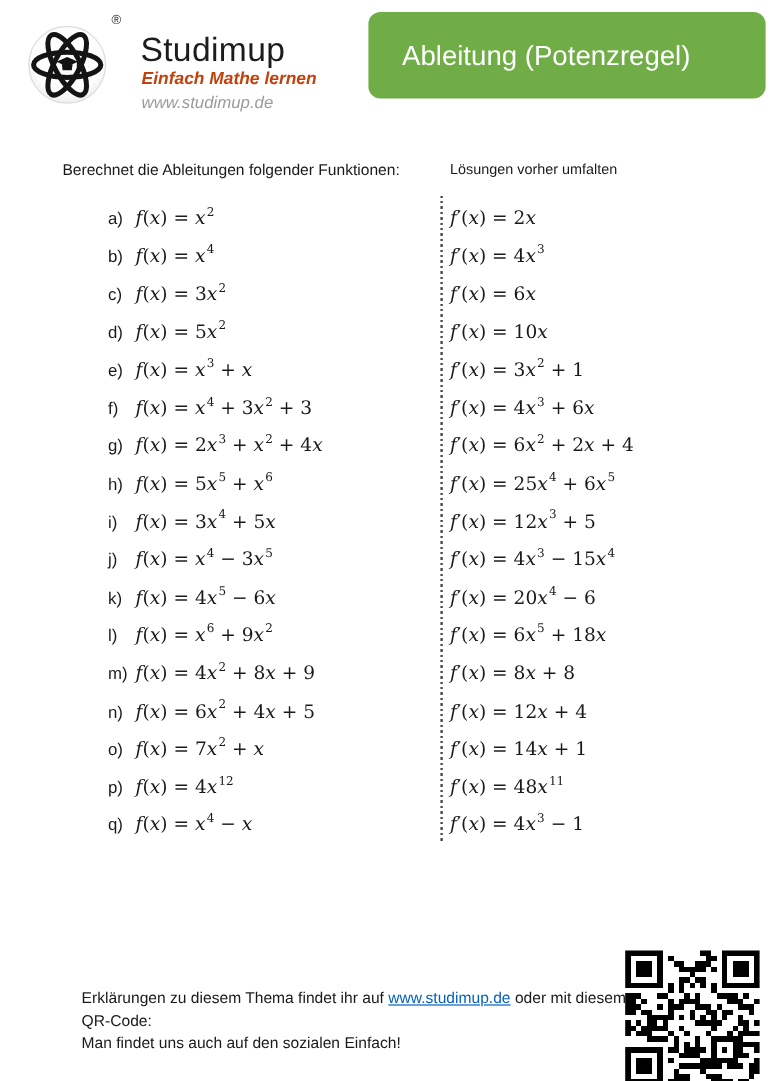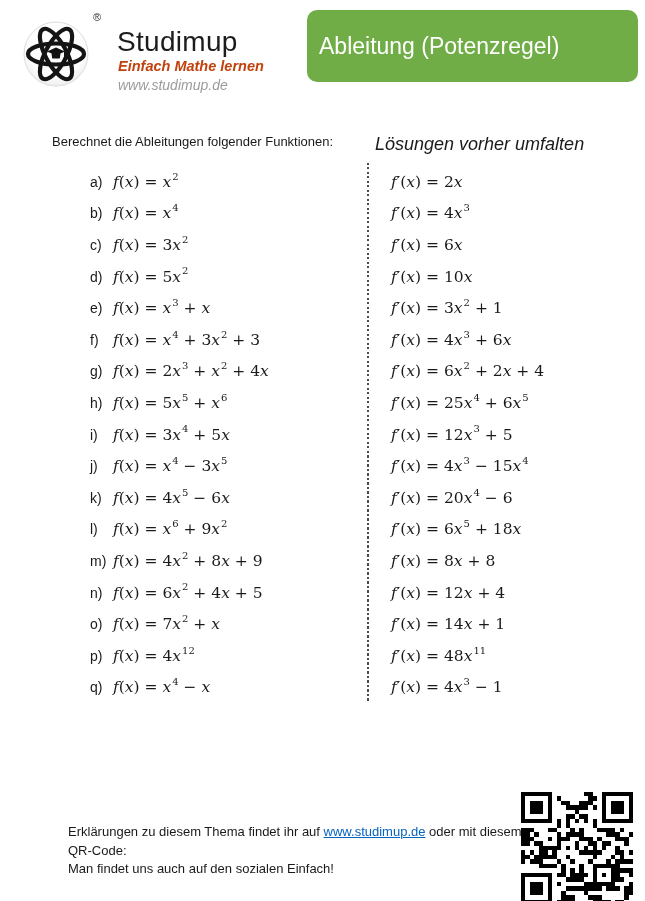--- a/index.html
+++ b/index.html
@@ -9,37 +9,37 @@
   }
   
   .logo-icon{position:absolute;left:23px;top:17px;width:68px;height:74px;}
   .registered{position:absolute;left:93px;top:11px;font-size:11px;color:#333;}
   .brand-name{position:absolute;left:117px;top:26px;font-size:28px;letter-spacing:.3px;color:#1c1c1c;}
   .brand-tagline{position:absolute;left:118px;top:58px;font-size:14.5px;font-style:italic;font-weight:700;color:#c2410c;}
   .brand-url{position:absolute;left:118px;top:77px;font-size:14px;font-style:italic;color:#9b9b9b;}
   
   .title-banner{
     position:absolute;left:307px;top:10px;width:331px;height:72px;
-    border-radius:10px;display:flex;align-items:center;padding-left:12px;
+    border-radius:10px;display:flex;align-items:center;padding-left:28px;
     box-sizing:border-box;font-size:23px;color:#fff;
   }
   
   .tasks-header{position:absolute;left:52px;top:134px;font-size:13px;}
-  .solutions-header{position:absolute;left:375px;top:134px;font-size:18px;font-style:italic;}
+  .solutions-header{position:absolute;left:375px;top:134px;font-size:12px;}
   
   .rows{position:absolute;left:0;top:166px;width:645px;}
   .row{position:relative;height:31.6px;}
   .lbl{position:absolute;left:90px;top:50%;transform:translateY(-50%);
        font-size:14px;color:#1a1a1a;}
   .math{font-family:"DejaVu Serif",serif;font-size:15.5px;color:#1a1a1a;
         white-space:nowrap;}
   .math i{font-style:italic;}
   .math sup{font-size:10px;line-height:0;position:relative;top:-1px;margin-left:1px;}
   .fx{position:absolute;left:113px;top:50%;transform:translateY(-50%);}
-  .dfx{position:absolute;left:375px;top:50%;transform:translateY(-50%);margin-left:16px;}
+  .dfx{position:absolute;left:375px;top:50%;transform:translateY(-50%);}
   
   .fold-line{
     position:absolute;left:367px;top:163px;width:1.5px;height:540px;
     background:repeating-linear-gradient(to bottom,#4a4a4a 0 2px,transparent 2px 4.5px);
   }
   
   .footer-text{position:absolute;left:68px;top:823px;width:460px;
                font-size:13px;line-height:18.5px;color:#1a1a1a;}
   .footer-link{text-decoration:underline;cursor:pointer;}
   .qr{position:absolute;left:521px;top:792px;width:112px;height:112px;}

